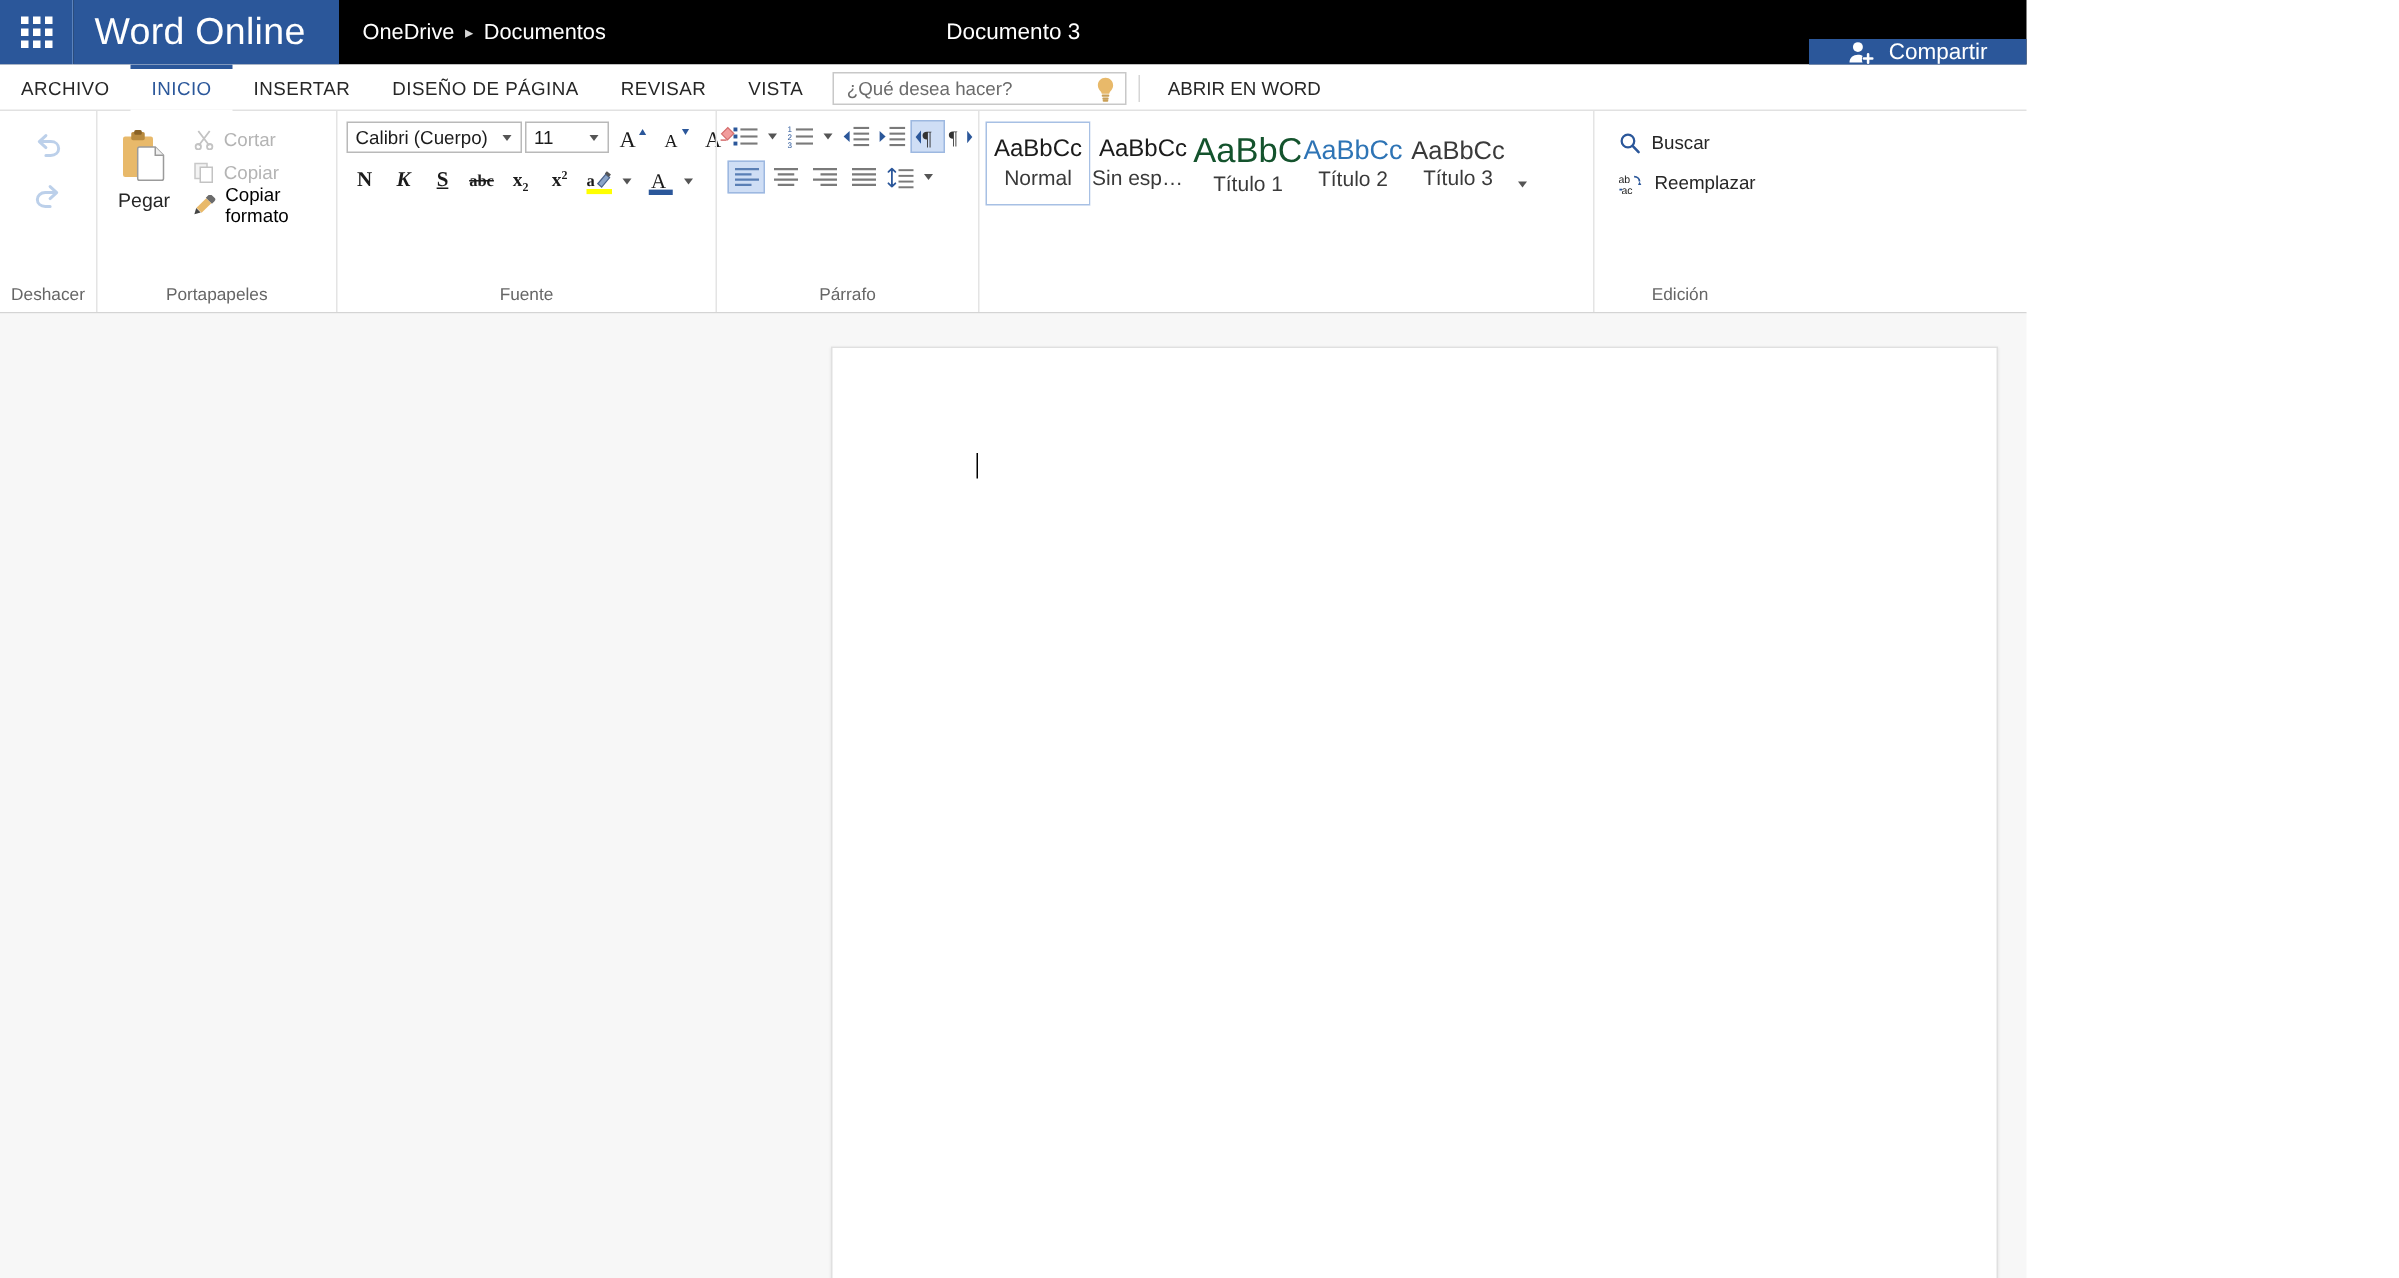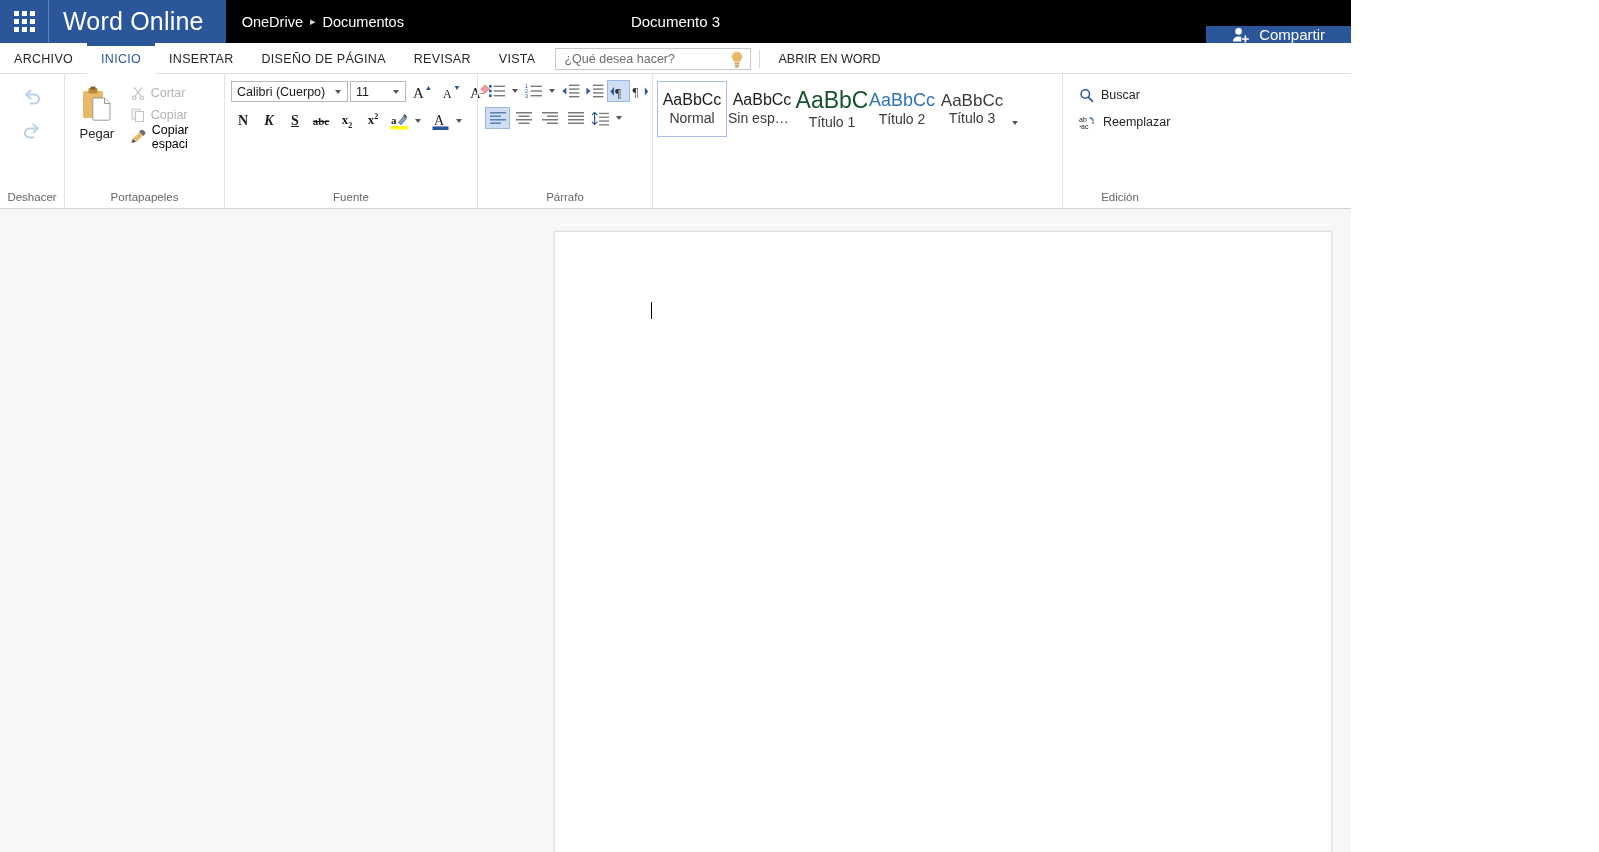--- a/index.html
+++ b/index.html
@@ -340,21 +340,21 @@
             <span>Copiar</span>
           </div>
           <div class="clip-item">
             <span>
               <svg width="15" height="14" viewBox="0 0 15 14">
                 <path d="M2 8.5 8.5 2.2l3.4 3.3L5.4 11.9z" fill="#e8b96a"></path>
                 <path d="M8.2 1.8 12.3 5.9l1.7-1.7a1.6 1.6 0 0 0 0-2.3l-1.8-1.8a1.6 1.6 0 0 0-2.3 0z" fill="#6b6b6b"></path>
                 <path d="M1.8 8.7.6 12.9l4.2-1.2z" fill="#444444"></path>
               </svg>
             </span>
-            <span>Copiar espaci</span>
+            <span>Copiar formato</span>
           </div>
         </div>
       </div>
       <div class="group-label">Portapapeles</div>
     </div>
 
     <div class="group g-font">
       <div class="group-body">
         <div class="font-row">
           <div class="combo combo-name">

